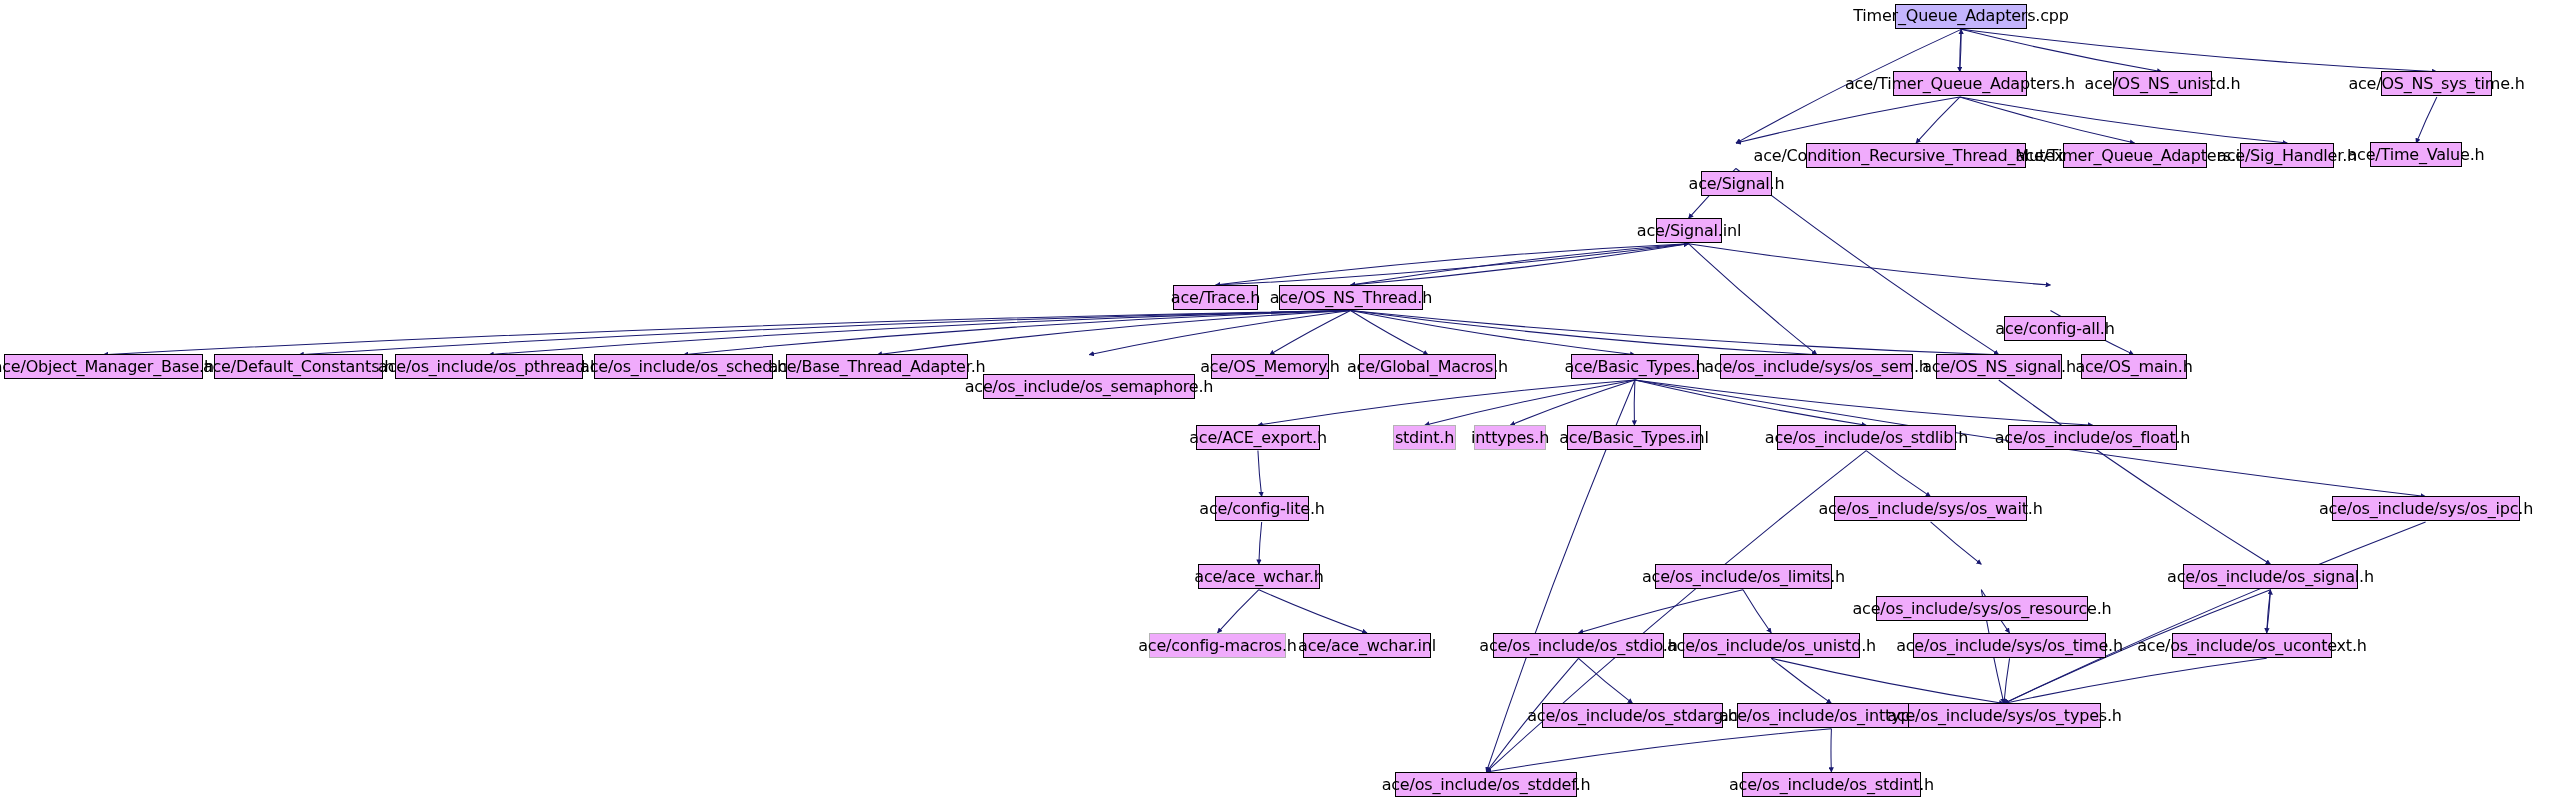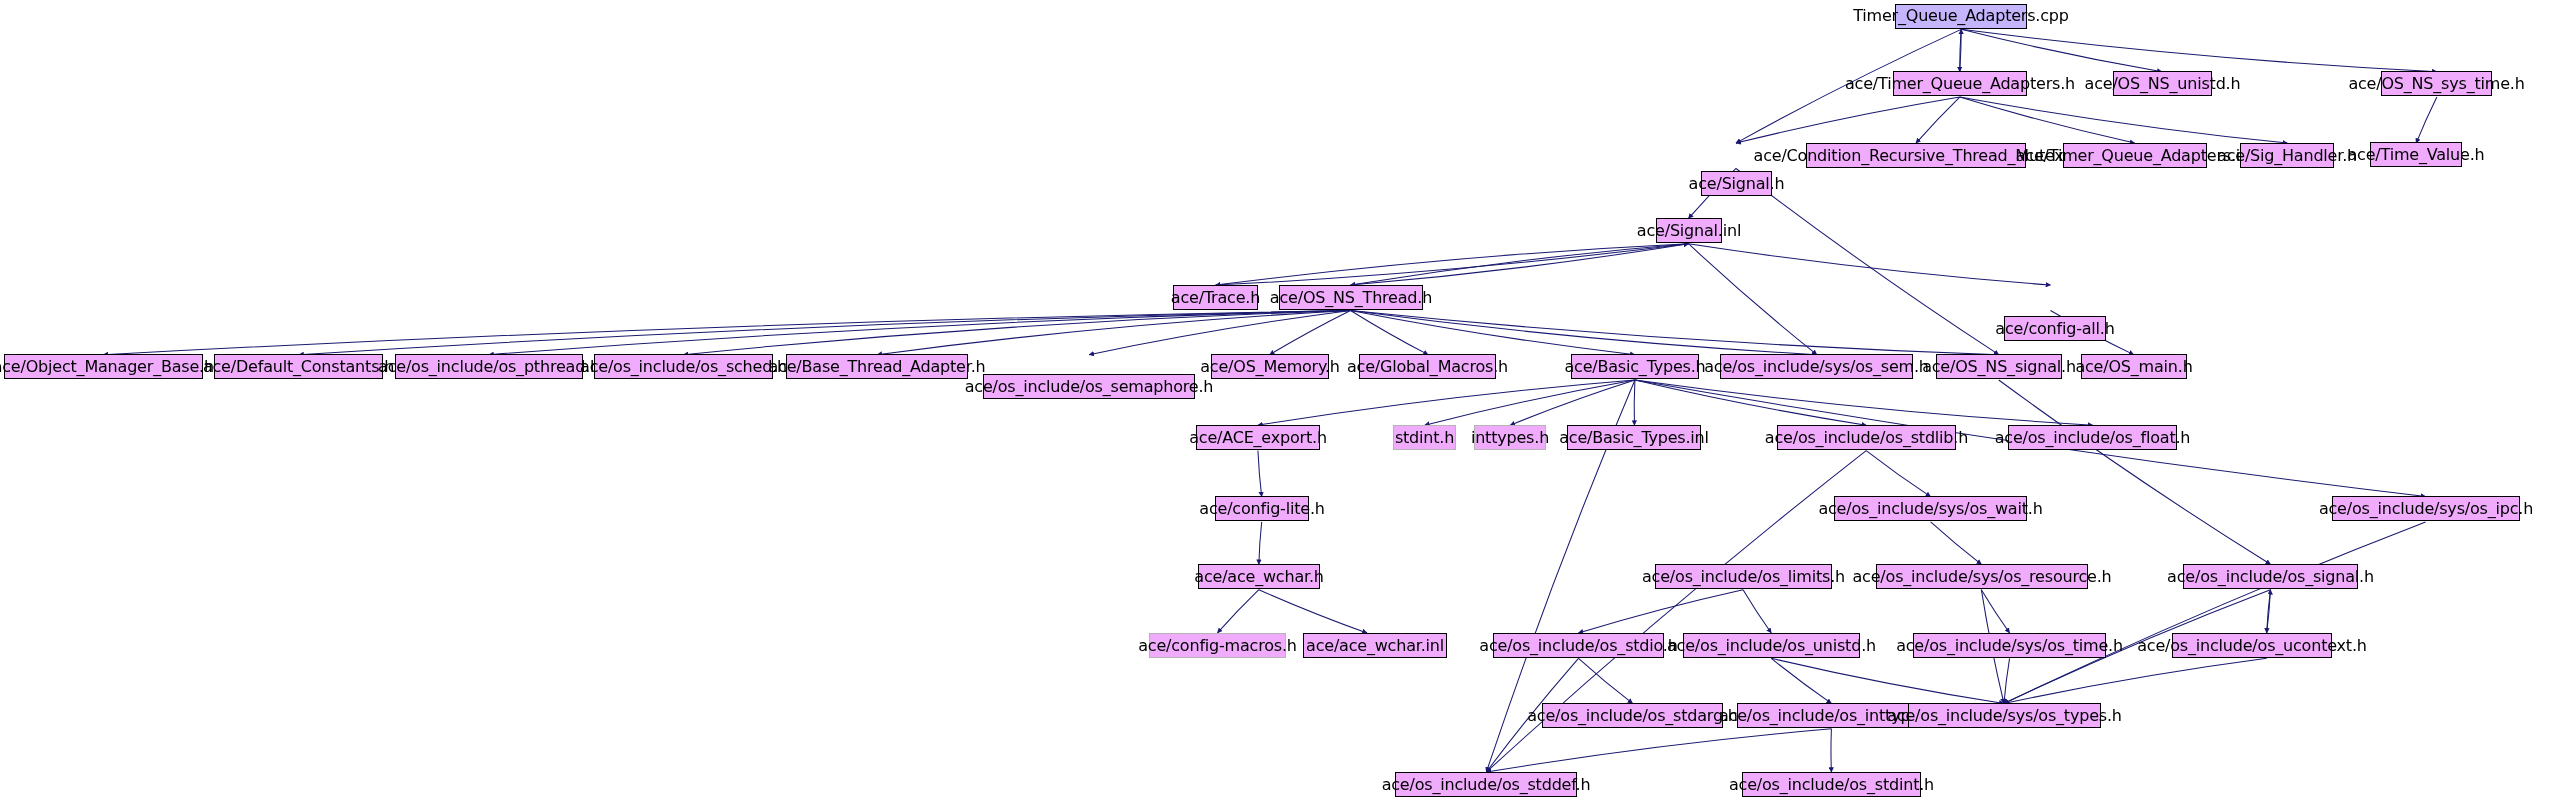--- a/index.html
+++ b/index.html
@@ -223,30 +223,30 @@
       </div>
       <div class="node" style="left: 1834px; top: 496px; width: 193px;">
         <span>ace/os_include/sys/os_wait.h</span>
       </div>
       <div class="node" style="left: 1198px; top: 564px; width: 122px;">
         <span>ace/ace_wchar.h</span>
       </div>
       <div class="node" style="left: 1655px; top: 564px; width: 177px;">
         <span>ace/os_include/os_limits.h</span>
       </div>
-      <div class="node" style="left: 1876px; top: 564px; width: 212px;">
+      <div class="node" style="left: 1876px; top: 596px; width: 212px;">
         <span>ace/os_include/sys/os_resource.h</span>
       </div>
       <div class="node" style="left: 2183px; top: 564px; width: 175px;">
         <span>ace/os_include/os_signal.h</span>
       </div>
       <div class="node faded" style="left: 1149px; top: 633px; width: 137px;">
         <span>ace/config-macros.h</span>
       </div>
-      <div class="node" style="left: 1303px; top: 633px; width: 144px;">
+      <div class="node" style="left: 1303px; top: 633px; width: 128px;">
         <span>ace/ace_wchar.inl</span>
       </div>
       <div class="node" style="left: 1493px; top: 633px; width: 171px;">
         <span>ace/os_include/os_stdio.h</span>
       </div>
       <div class="node" style="left: 1683px; top: 633px; width: 177px;">
         <span>ace/os_include/os_unistd.h</span>
       </div>
       <div class="node" style="left: 1913px; top: 633px; width: 193px;">
         <span>ace/os_include/sys/os_time.h</span>

